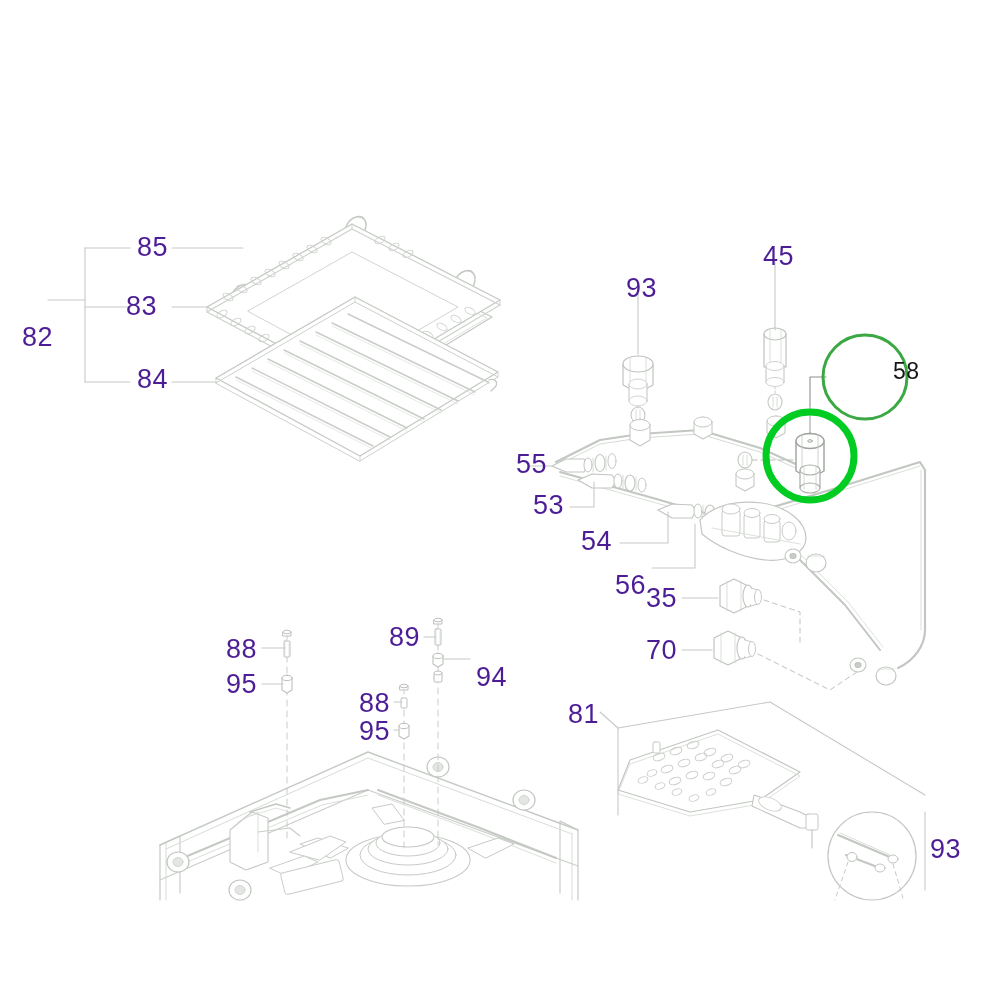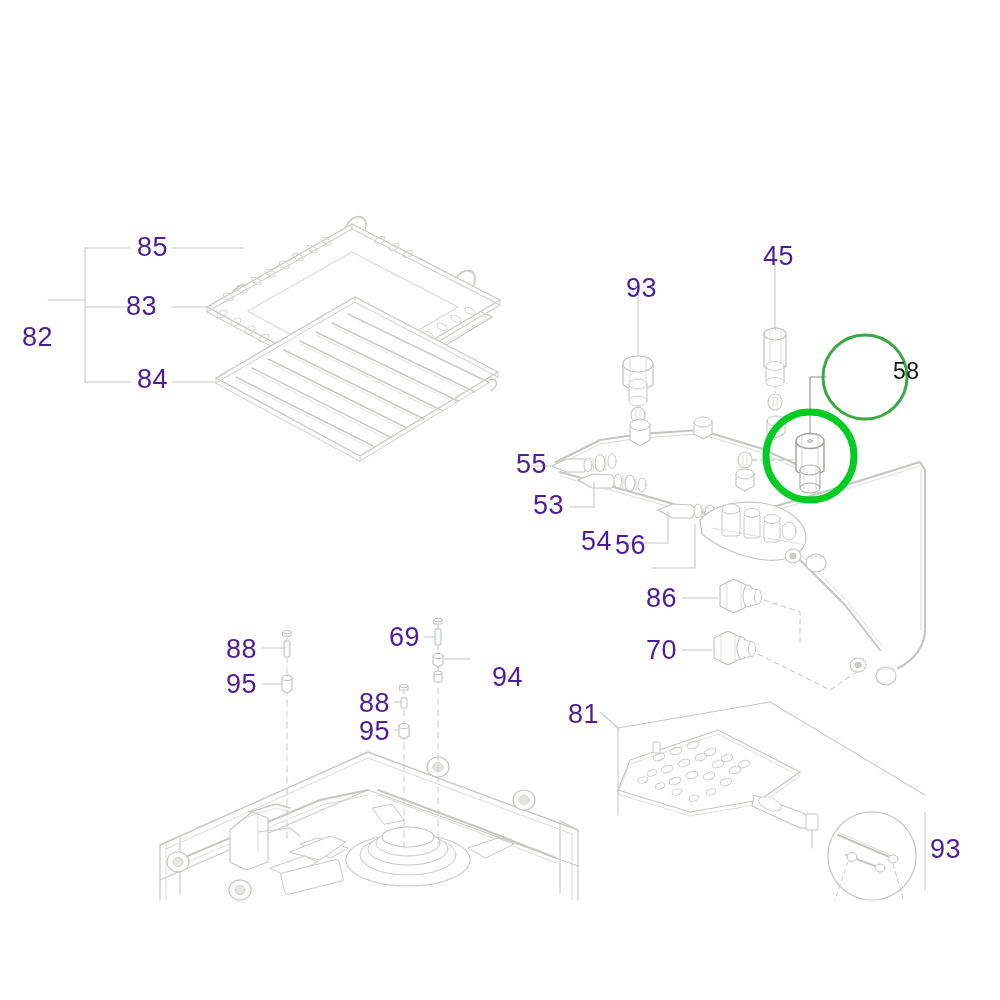--- a/index.html
+++ b/index.html
@@ -522,29 +522,29 @@
   </svg>
 
   <div>
     <div class="partnum" style="left:22px; top:316px;margin-top:8px;">82</div>
     <div class="partnum" style="left:137px; top:234px;">85</div>
     <div class="partnum" style="left:126px; top:293px;">83</div>
     <div class="partnum" style="left:137px; top:366px;">84</div>
     <div class="partnum" style="left:516px; top:451px;">55</div>
     <div class="partnum" style="left:533px; top:492px;">53</div>
     <div class="partnum" style="left:581px; top:528px;">54</div>
-    <div class="partnum" style="left:615px; top:532px;">56</div>
+    <div class="partnum" style="left:615px; top:572px;">56</div>
     <div class="partnum" style="left:626px; top:275px;">93</div>
     <div class="partnum" style="left:763px; top:243px;">45</div>
     <div class="partnum highlighted" style="left:849px; top:360px;">58</div>
-    <div class="partnum" style="left:646px; top:585px;">86</div>
+    <div class="partnum" style="left:646px; top:585px;">35</div>
     <div class="partnum" style="left:646px; top:637px;">70</div>
     <div class="partnum" style="left:226px; top:636px;">88</div>
     <div class="partnum" style="left:226px; top:671px;">95</div>
-    <div class="partnum" style="left:389px; top:624px;">69</div>
-    <div class="partnum" style="left:476px; top:664px;margin-left:16px;">94</div>
+    <div class="partnum" style="left:389px; top:624px;">89</div>
+    <div class="partnum" style="left:476px; top:664px;">94</div>
     <div class="partnum" style="left:359px; top:690px;">88</div>
     <div class="partnum" style="left:359px; top:718px;">95</div>
     <div class="partnum" style="left:568px; top:701px;">81</div>
     <div class="partnum" style="left:930px; top:800px;margin-top:36px;">93</div>
   </div>
 
 </div>
 
 </body></html>

